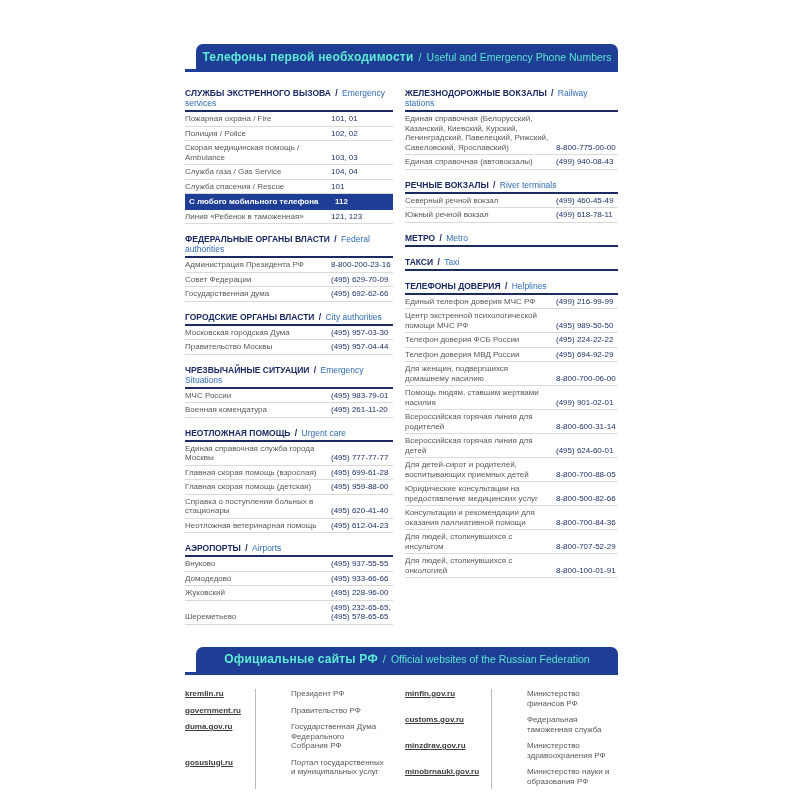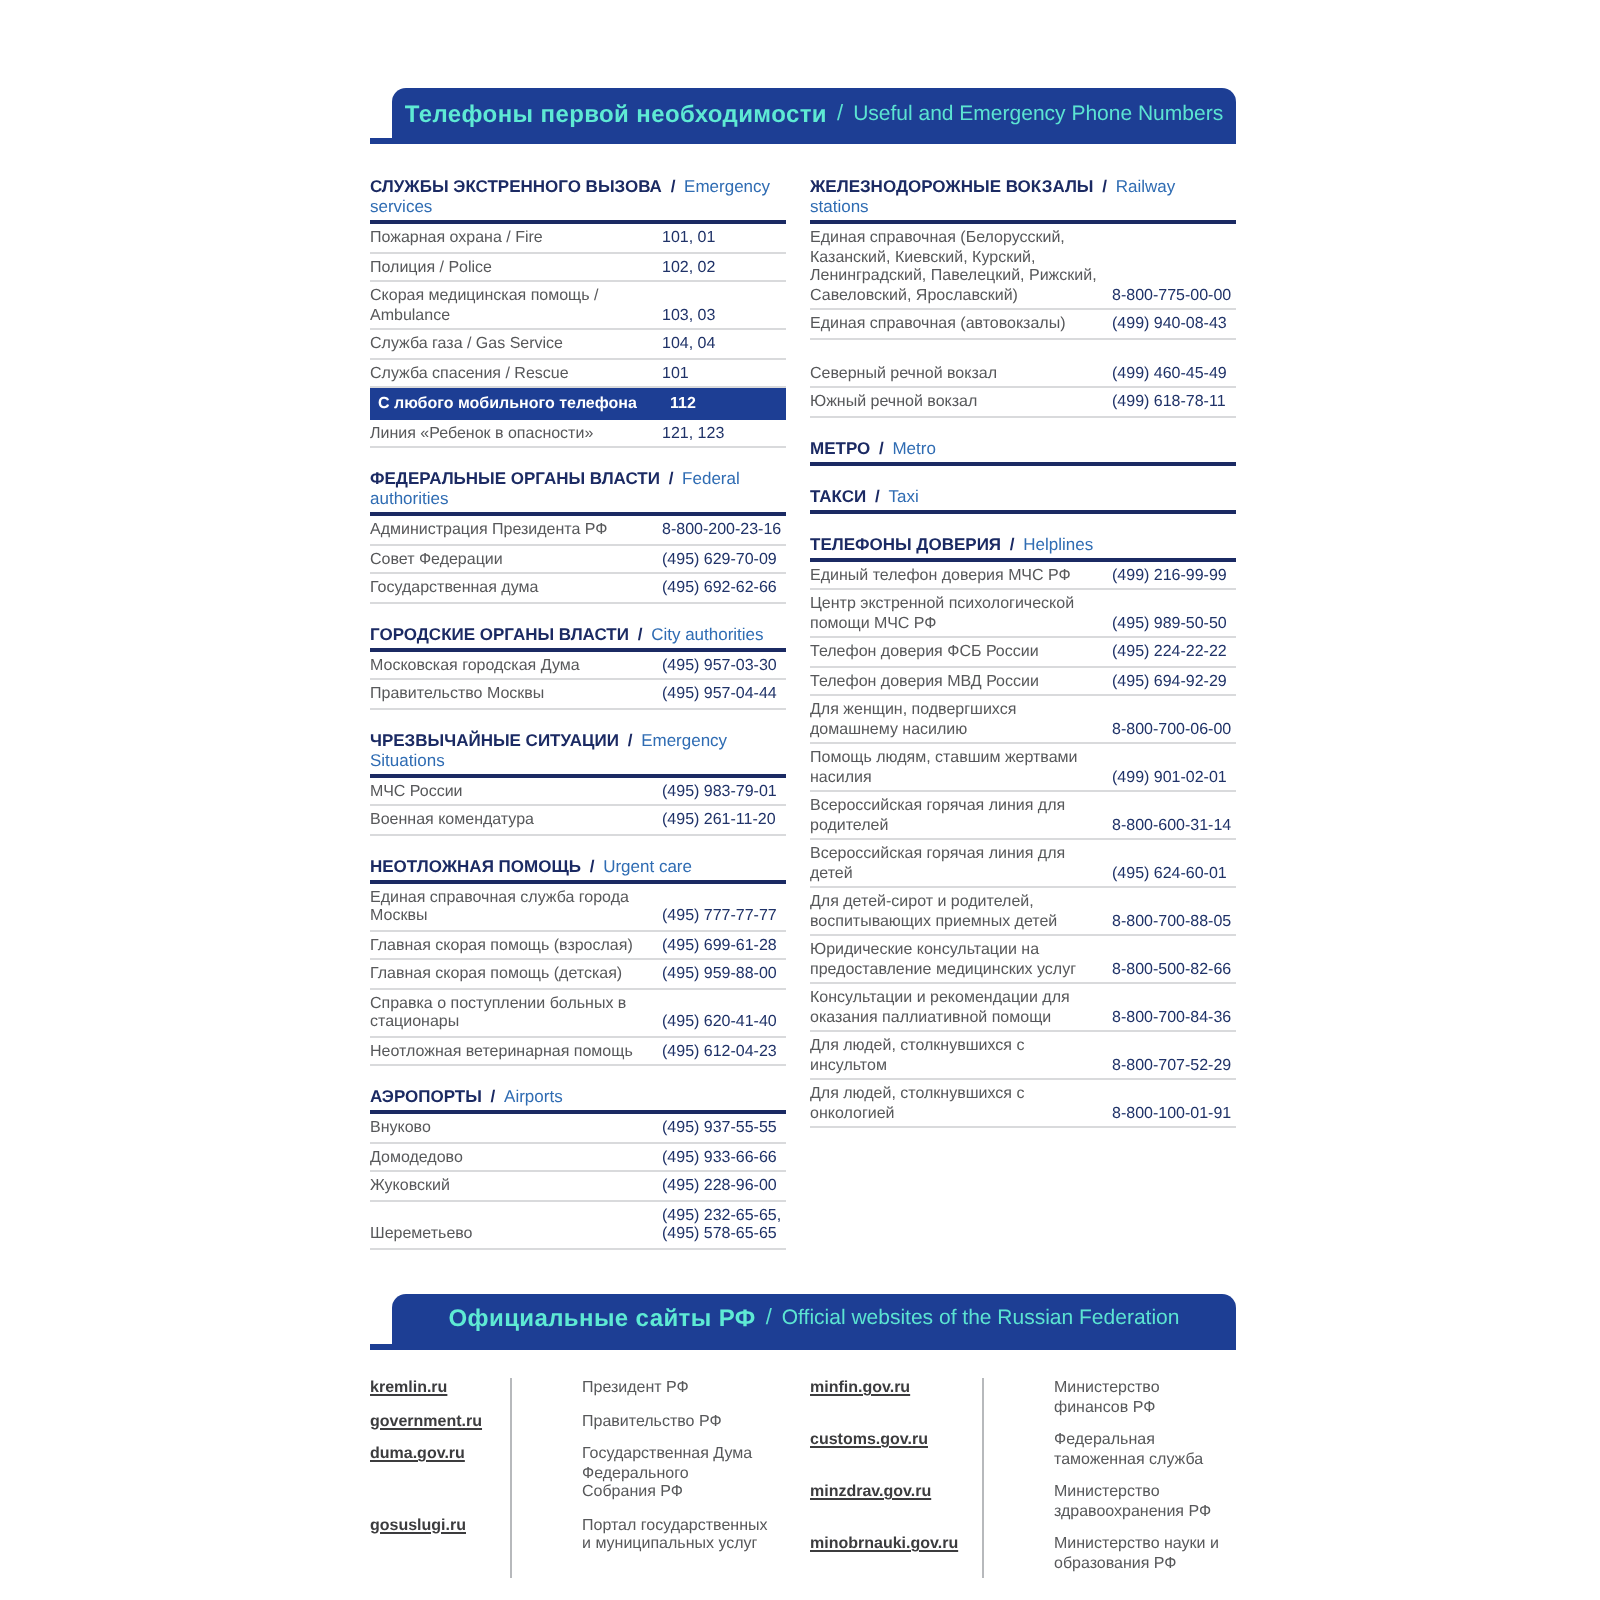--- a/index.html
+++ b/index.html
@@ -109,21 +109,21 @@
     <span class="label">Служба спасения / Rescue</span>
     <span class="number">101</span>
   </div>
 
   <div class="phone-row highlight">
     <span class="label">С любого мобильного телефона</span>
     <span class="number">112</span>
   </div>
 
   <div class="phone-row">
-    <span class="label">Линия «Ребенок в опасности»</span>
+    <span class="label">Линия «Ребенок в таможенная»</span>
     <span class="number">121, 123</span>
   </div>
 </div>
   </section>
 
   <section class="phone-section">
     <h3 class="section-title">
       <span class="ru">ФЕДЕРАЛЬНЫЕ ОРГАНЫ ВЛАСТИ</span><span class="sep"> / </span><span class="en">Federal authorities</span>
     </h3>
     <div class="rows">
@@ -250,20 +250,23 @@
   </div>
 
   <div class="phone-row">
     <span class="label">Единая справочная (автовокзалы)</span>
     <span class="number">(499) 940-08-43</span>
   </div>
 </div>
   </section>
 
   <section class="phone-section">
+    <h3 class="section-title">
+      <span class="ru">РЕЧНЫЕ ВОКЗАЛЫ</span><span class="sep"> / </span><span class="en">River terminals</span>
+    </h3>
     <div class="rows">
   <div class="phone-row">
     <span class="label">Северный речной вокзал</span>
     <span class="number">(499) 460-45-49</span>
   </div>
 
   <div class="phone-row">
     <span class="label">Южный речной вокзал</span>
     <span class="number">(499) 618-78-11</span>
   </div>

